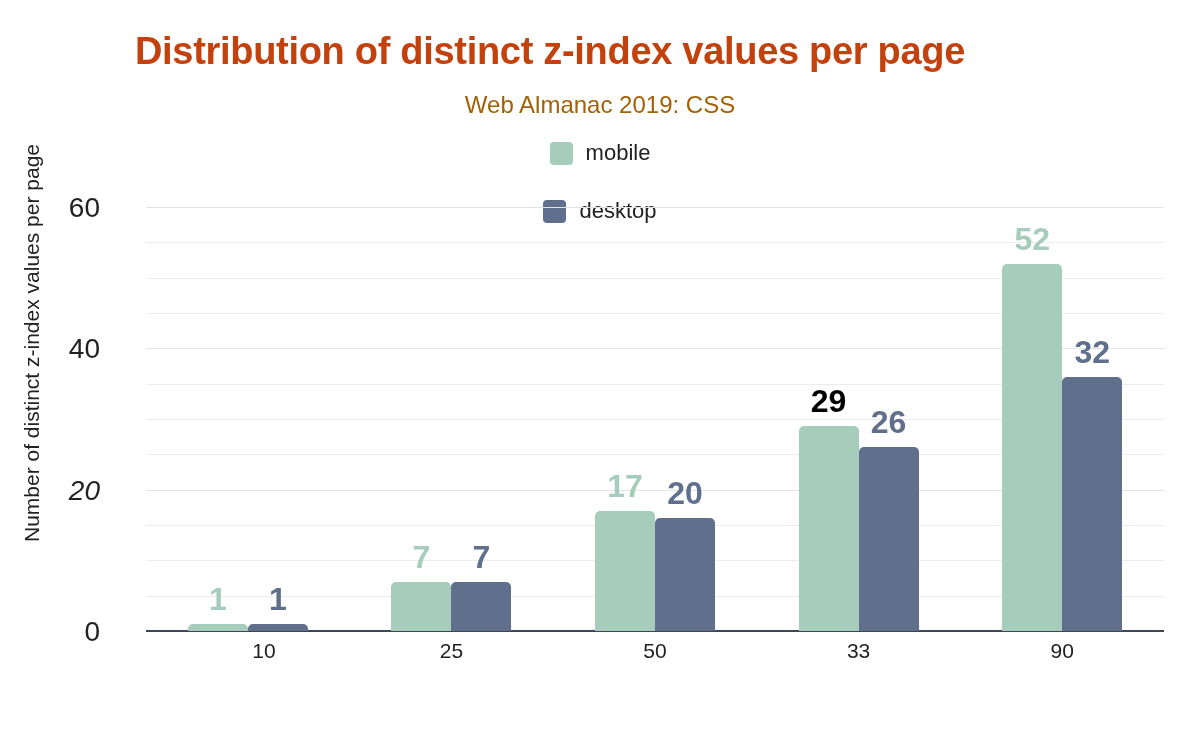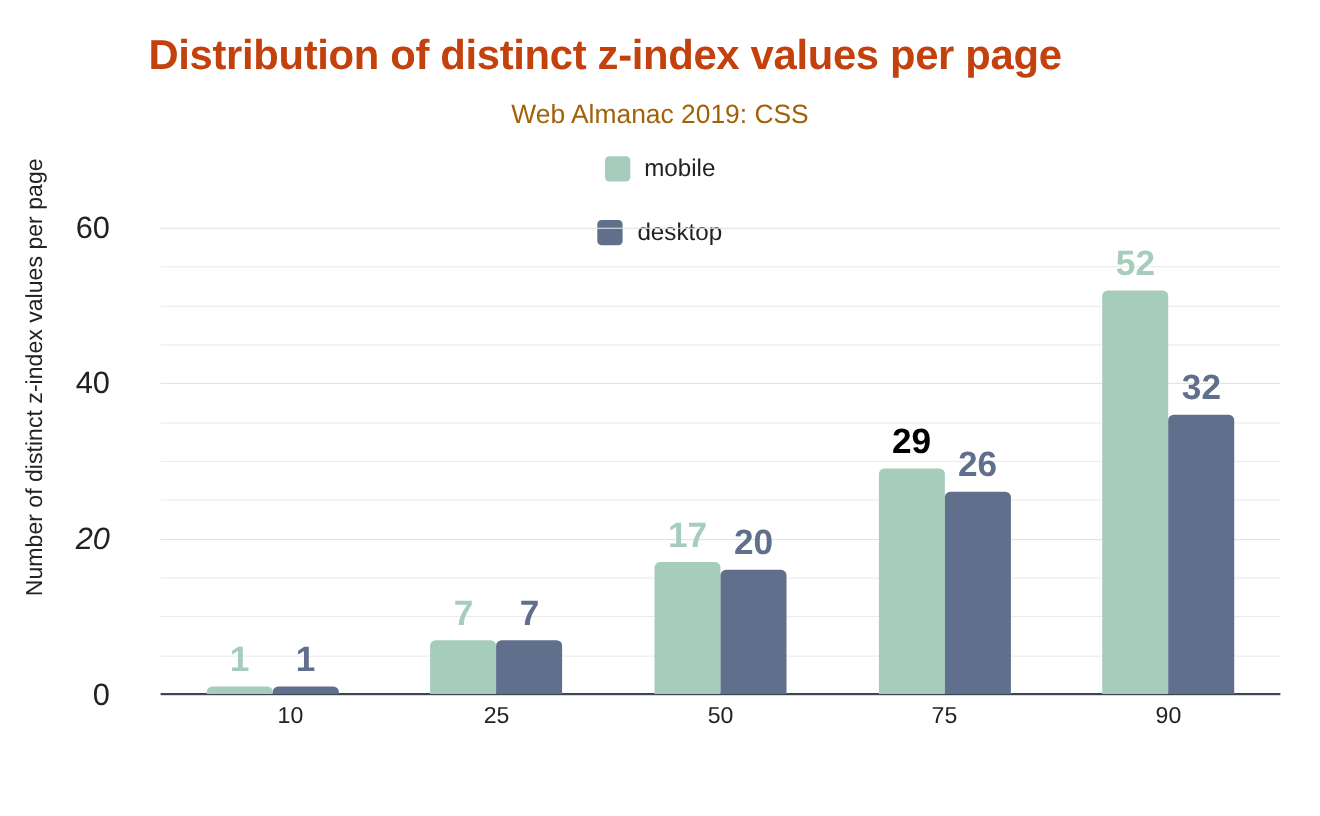--- a/index.html
+++ b/index.html
@@ -222,15 +222,15 @@
       <div class="bar" style="left: 916.2px; width: 60px; height: 254.4px; background: rgb(95, 111, 140);"></div>
       <div class="bar-value" style="left: 916.2px; width: 60px; top: 131.6px; color: rgb(95, 111, 140);">32</div>
     </div>
 
   <div class="y-axis-title">Number of distinct z-index values per page</div>
 
 
 <div class="xtick" style="left: 264px;">10</div>
     <div class="xtick" style="left: 451.4px;">25</div>
     <div class="xtick" style="left: 655px;">50</div>
-    <div class="xtick" style="left: 858.6px;">75</div>
+    <div class="xtick" style="left: 858.6px;">33</div>
     <div class="xtick" style="left: 1062.2px;">90</div>
   </div>
 
 </body></html>

